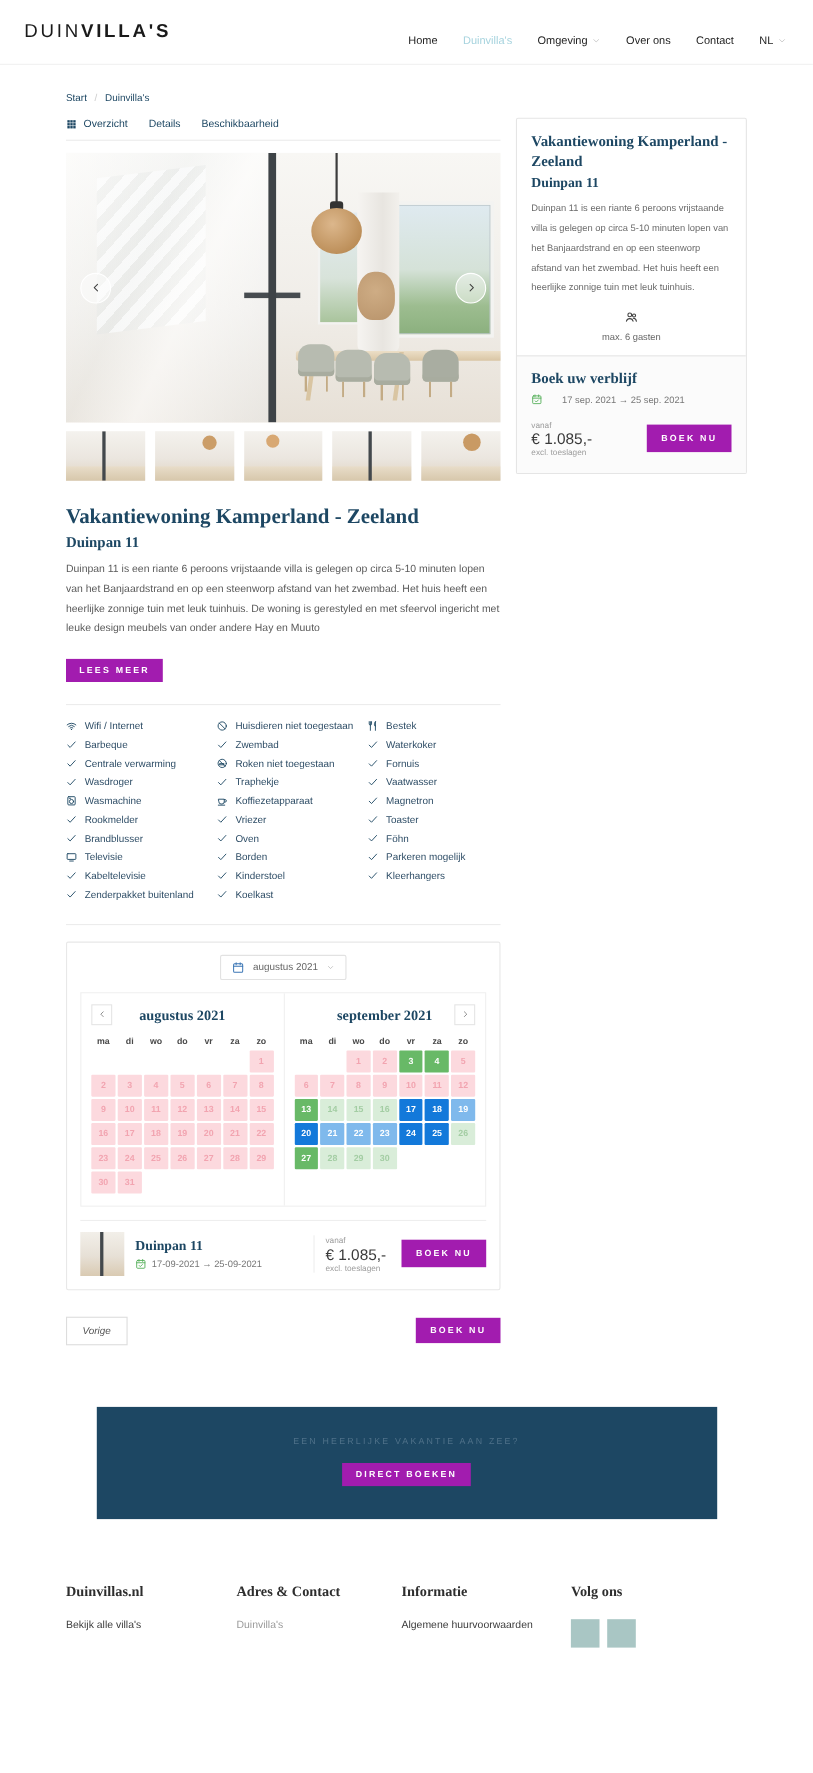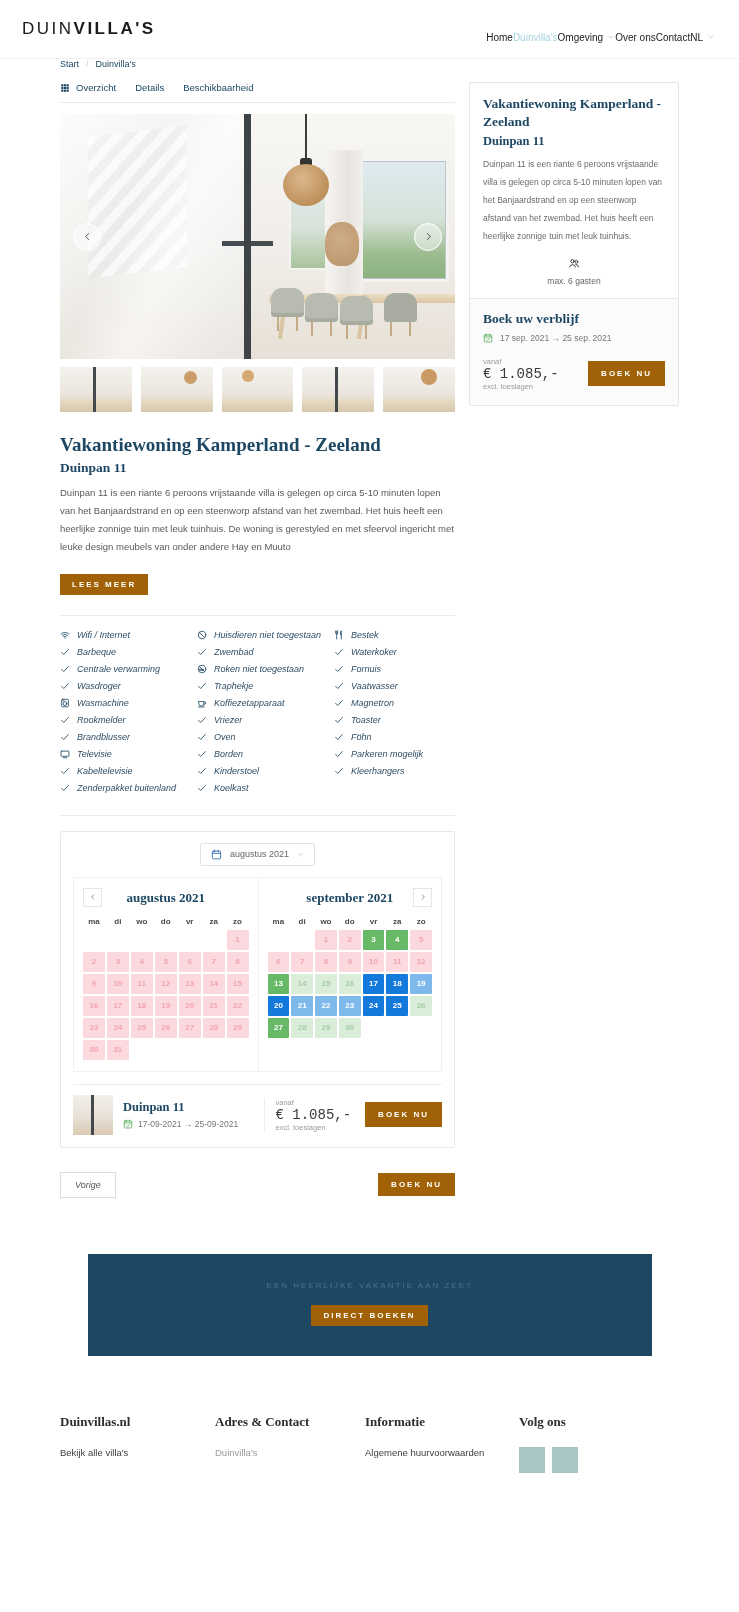--- a/index.html
+++ b/index.html
@@ -5,29 +5,29 @@
 <style>
   html,body{margin:0;padding:0;}
   body{width:739px;background:#fff;color:#333;font-family:"Liberation Sans","DejaVu Sans",sans-serif;-webkit-font-smoothing:antialiased;}
   .serif{font-family:"Liberation Serif","DejaVu Serif",serif;}
   button{font-family:inherit;}
 
   
   .header{display:flex;justify-content:space-between;align-items:center;height:58px;padding:0 24px 0 22px;border-bottom:1px solid #f1f1f1;}
   .logo{font-size:17px;letter-spacing:2.5px;color:#1a1a1a;cursor:pointer;}
   .logo b{font-weight:700;}
-  .nav{display:flex;align-items:center;font-size:10px;color:#222;margin-top:16px;}
+  .nav{display:flex;align-items:center;gap:23px;font-size:10px;color:#222;margin-top:16px;}
   .nav-link{display:inline-flex;align-items:center;gap:4px;cursor:pointer;text-decoration:none;color:inherit;}
   .nav-link.active{color:#a6d3de;}
   .ic{display:inline-flex;}
   .ic svg{display:block;}
   .caret svg{width:8px;height:8px;color:#b9b9b9;}
 
   .container{padding:0 60px;}
-  .breadcrumb{display:flex;gap:7px;margin-top:0;font-size:9px;color:#1d4763;}
+  .breadcrumb{display:flex;gap:7px;margin-top:25px;font-size:9px;color:#1d4763;}
   .bc-item{cursor:pointer;}
   .bc-sep{color:#ccc;}
 
   .cols{display:flex;gap:14px;margin-top:13px;align-items:flex-start;}
   .main-col{width:395px;flex:none;}
   .side-col{flex:1;min-width:0;}
 
   
   .tabs{display:flex;align-items:center;gap:19px;font-size:9.5px;color:#1d4763;padding-bottom:9px;border-bottom:1px solid #ececec;}
   .tab{display:inline-flex;align-items:center;gap:6px;cursor:pointer;}
@@ -62,26 +62,26 @@
   .thumb i{position:absolute;z-index:1;}
   .t1 i,.t4 i{left:46%;top:0;width:3px;height:100%;background:#43484c;}
   .t2 i{right:22%;top:9%;width:13px;height:13px;border-radius:50%;background:#cb9d68;}
   .t3 i{left:28%;top:7%;width:12px;height:12px;border-radius:50%;background:#d8a873;}
   .t5 i{left:52%;top:5%;width:16px;height:16px;border-radius:50%;background:#c99a64;}
 
   
   .listing-title{font-family:"Liberation Serif","DejaVu Serif",serif;font-size:19px;font-weight:700;color:#1d4763;margin:22px 0 0;}
   .listing-sub{font-family:"Liberation Serif","DejaVu Serif",serif;font-size:13.5px;font-weight:700;color:#1d4763;margin-top:4px;}
   .listing-desc{font-size:9.5px;color:#5a5a5a;line-height:1.88;margin-top:8px;}
-  .btn-teal{display:inline-block;background:#a16207;color:#fff;font-size:8px;font-weight:700;letter-spacing:2px;padding:6px 12px;border:none;cursor:pointer;margin-top:9px;}
+  .btn-teal{display:inline-block;background:#a21caf;color:#fff;font-size:8px;font-weight:700;letter-spacing:2px;padding:6px 12px;border:none;cursor:pointer;margin-top:9px;}
   .sep{border:none;border-top:1px solid #ececec;margin:20px 0 0;}
   .section-h{font-family:"Liberation Serif","DejaVu Serif",serif;font-size:14.5px;font-weight:700;color:#1d4763;margin:19px 0 0;}
 
   
-  .amenities{display:flex;margin-top:13px;font-style:italic;}
+  .amenities{display:flex;margin-top:13px;}
   .am-col{width:137px;flex:none;display:flex;flex-direction:column;gap:4px;}
   .am-row{display:flex;align-items:center;gap:7px;font-size:9px;color:#2e4d66;padding:1.5px 0;}
   .am-row .ic svg{width:10px;height:10px;color:#1d4763;}
 
   
   .calendar-card{border:1px solid #e8e8e8;border-radius:2px;margin-top:15px;padding:11px 12px 12px;}
   .cal-select-row{display:flex;justify-content:center;}
   .cal-select{display:inline-flex;align-items:center;gap:8px;background:#fff;border:1px solid #e2e2e2;border-radius:2px;padding:5px 10px;cursor:pointer;}
   .cal-select .lbl{font-size:9px;color:#666;}
   .cal-select .ic svg{width:11px;height:11px;color:#3b76b5;}
@@ -107,38 +107,38 @@
 
   .book-row{display:flex;align-items:center;gap:10px;border-top:1px solid #eee;margin-top:12px;padding-top:10px;}
   .book-thumb{width:40px;height:40px;flex:none;position:relative;overflow:hidden;background:linear-gradient(180deg,#f2efe9 0%,#e7e0d6 55%,#d9cab2 100%);}
   .book-thumb i{position:absolute;left:44%;top:0;width:3px;height:100%;background:#43484c;}
   .book-info{flex:1;}
   .book-name{font-family:"Liberation Serif","DejaVu Serif",serif;font-size:12.5px;font-weight:700;color:#1d4763;}
   .book-dates{display:flex;align-items:center;gap:5px;font-size:8.5px;color:#777;margin-top:4px;}
   .book-dates .ic svg,.sb-dates .ic svg{width:10px;height:10px;color:#56b05b;}
   .book-price{border-left:1px solid #eee;padding-left:10px;margin-right:4px;}
   .p-pre,.p-suf{font-size:7.5px;color:#9c9c9c;}
-  .p-val{font-family:Liberation Mono, monospace;font-size:14px;color:#3a3a3a;}
+  .p-val{font-family:Liberation Sans, sans-serif;font-size:14px;color:#3a3a3a;}
   .book-row .btn-teal{margin-top:0;padding:8px 13px;}
 
   .actions{display:flex;justify-content:space-between;align-items:center;margin-top:24px;}
   .btn-outline{background:#fff;border:1px solid #ddd;color:#555;font-size:9px;padding:7px 14px;cursor:pointer;font-style:italic;}
   .actions .btn-teal{margin-top:0;padding:7px 13px;}
 
   
   .side-card{border:1px solid #e5e5e5;border-radius:2px;}
   .side-top{padding:12px 13px;}
   .side-title,.side-sub{font-family:"Liberation Serif","DejaVu Serif",serif;font-size:13.5px;font-weight:700;color:#1d4763;line-height:1.3;}
   .side-sub{font-size:12.5px;margin-top:3px;}
   .side-desc{font-size:8.5px;color:#6b6b6b;line-height:2.1;margin-top:7px;}
   .side-guests{display:flex;align-items:center;gap:7px;font-size:8.5px;color:#666;margin-top:11px;flex-direction:column;}
   .side-guests .ic svg{width:12px;height:12px;color:#3f3f3f;}
   .side-book{border-top:1px solid #e5e5e5;background:#fbfbfb;padding:12px 13px 14px;}
   .sb-h{font-family:"Liberation Serif","DejaVu Serif",serif;font-size:13.5px;font-weight:700;color:#1d4763;}
-  .sb-dates{display:flex;align-items:center;gap:7px;font-size:8.5px;color:#777;margin-top:6px;}
+  .sb-dates{display:flex;align-items:center;gap:18px;font-size:8.5px;color:#777;margin-top:6px;}
   .sb-price-row{display:flex;justify-content:space-between;align-items:center;margin-top:14px;}
   .sb-price-row .btn-teal{margin-top:0;padding:8px 13px;}
 
   
   .cta{width:564px;margin:56px auto 0;box-sizing:border-box;background:#1d4763;text-align:center;padding:27px 42px 30px;}
   .cta-eyebrow{font-size:8px;letter-spacing:2px;color:#4f7189;}
   .cta-h{font-family:"Liberation Serif","DejaVu Serif",serif;font-size:24px;font-weight:400;color:#f4f4ef;line-height:1.3;margin-top:10px;}
   .cta .btn-teal{margin-top:15px;}
 
   

